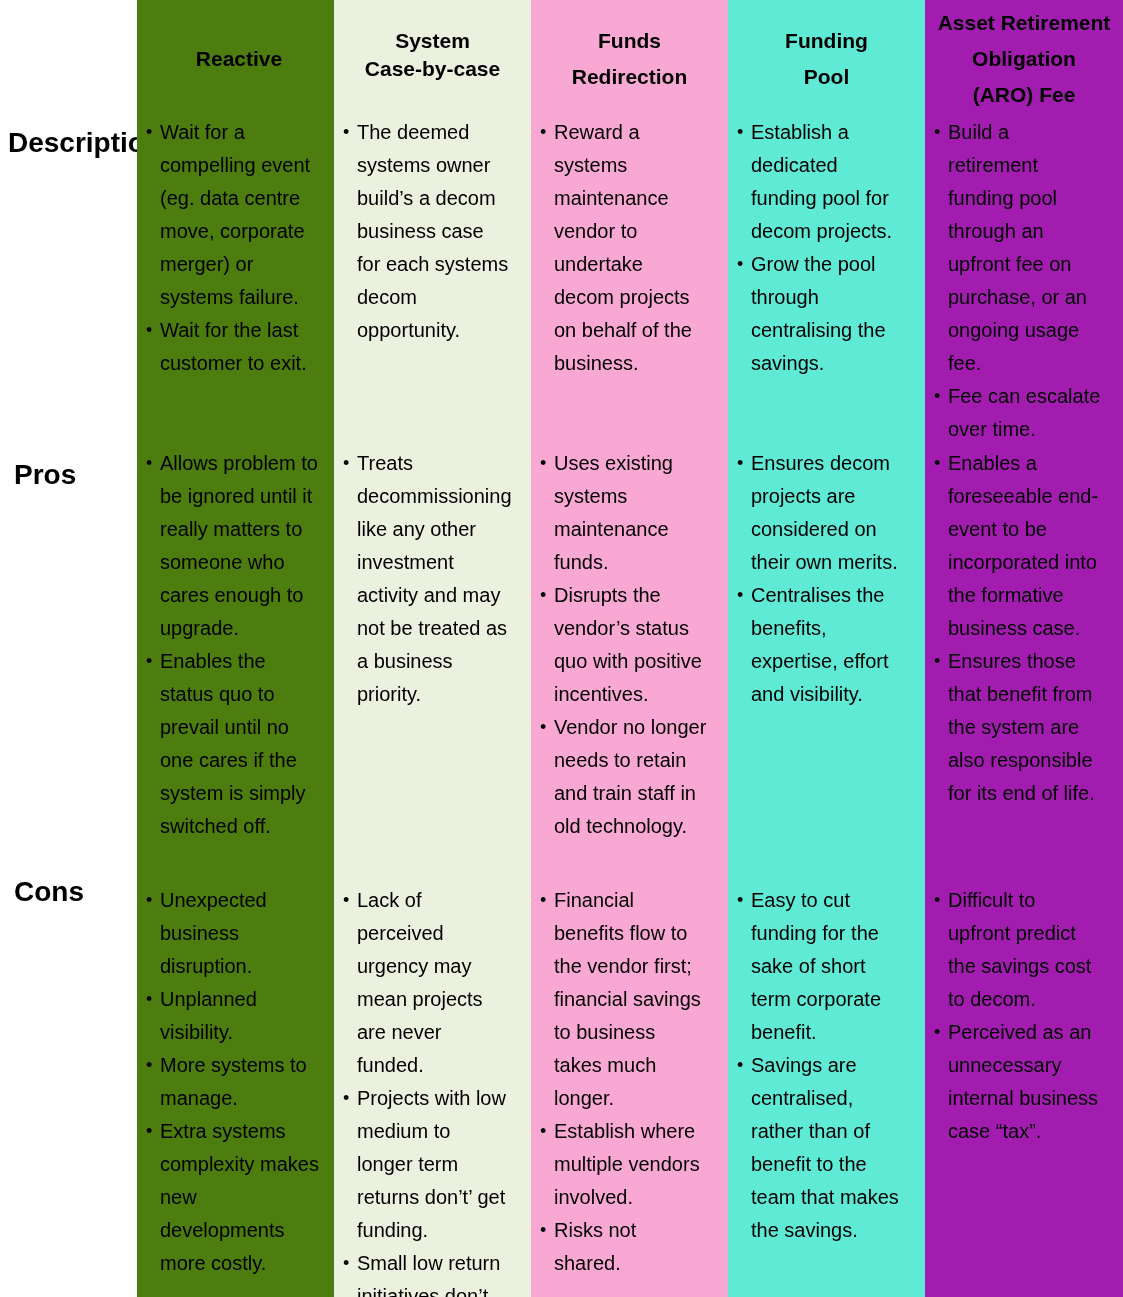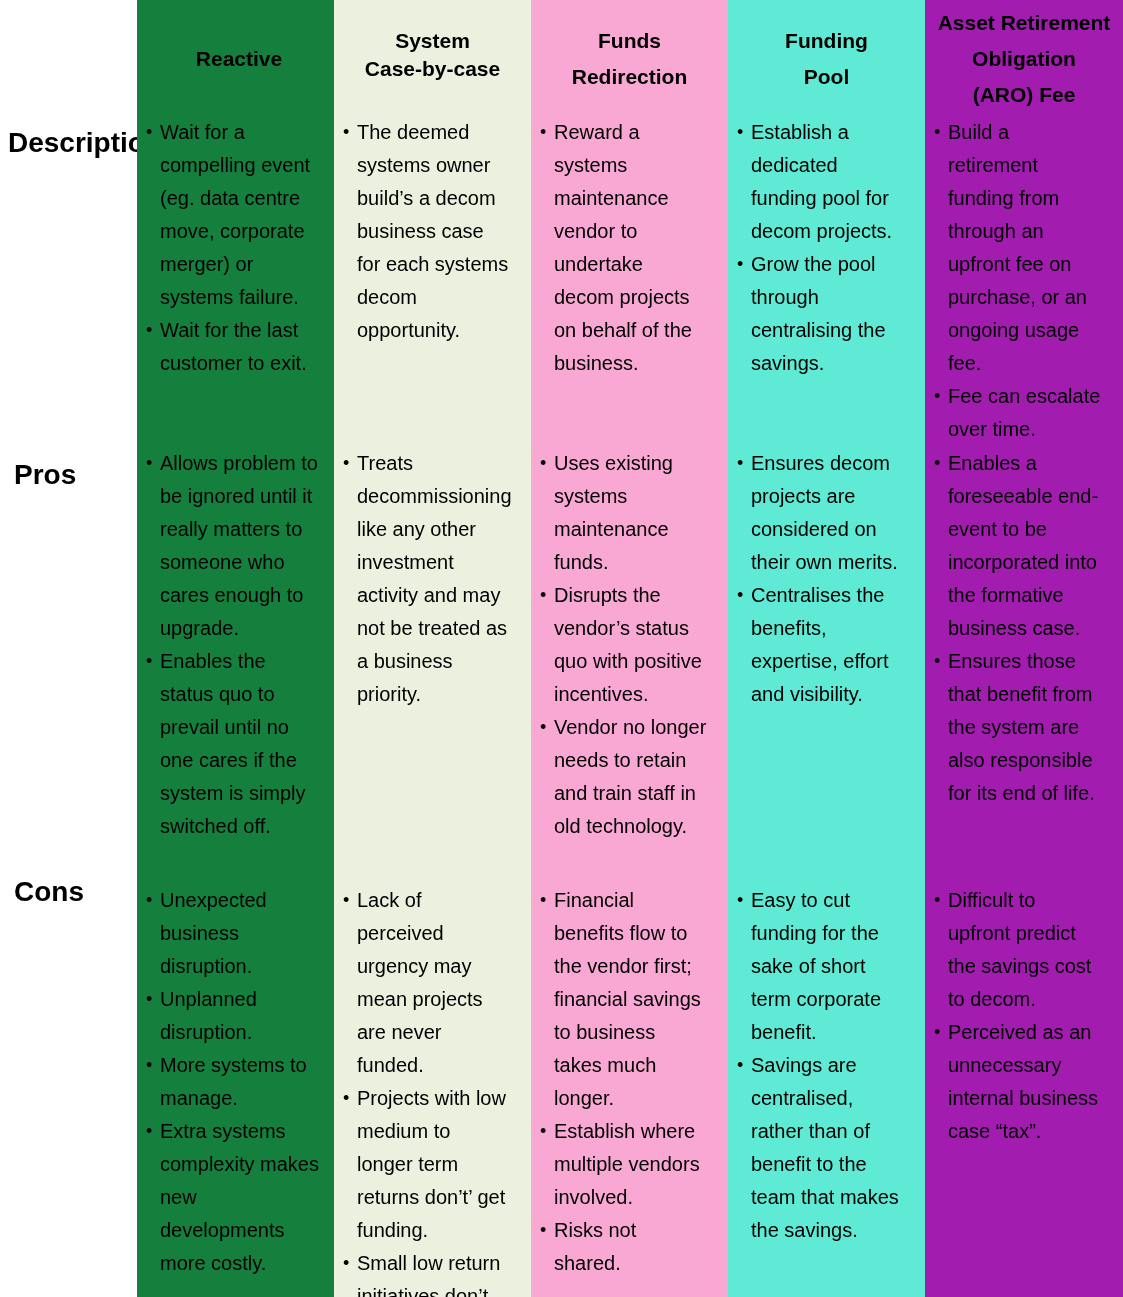--- a/index.html
+++ b/index.html
@@ -1,19 +1,19 @@
 <!DOCTYPE html>
 <html><head>
 <meta charset="utf-8">
 <style>
   html, body { margin: 0; padding: 0; background: #ffffff; }
   body { width: 1123px; height: 1297px; position: relative; overflow: hidden;
          font-family: "Liberation Sans", "DejaVu Sans", sans-serif; color: #000; }
   .col { position: absolute; top: 0; height: 1297px; }
-  .c0 { left: 137px; width: 204px; background: #15803d; }
+  .c0 { left: 137px; width: 204px; background: #4d7c0f; }
   .c1 { left: 334px; width: 197px; background: #ebf1de; }
   .c2 { left: 531px; width: 197px; background: #f9a8d4; }
   .c3 { left: 728px; width: 197px; background: #5eead4; }
   .c4 { left: 925px; width: 198px; background: #a21caf; }
   .head { position: absolute; left: 0; right: 0; text-align: center; font-weight: bold;
           font-size: 21px; line-height: 36px; }
   .row-label { position: absolute; left: 8px; font-weight: bold; font-size: 28px; }
   .cell { position: absolute; left: 0; right: 0; padding-left: 9px; padding-right: 20px;
           font-size: 20px; line-height: 33px; }
   .cell ul { margin: 0; padding: 0; list-style: none; }
@@ -38,21 +38,21 @@
       </div>
       <div class="cell" style="top: 447px;">
         <ul>
           <li>Allows problem to be ignored until it really matters to someone who cares enough to upgrade.</li>
           <li>Enables the status quo to prevail until no one cares if the system is simply switched off.</li>
         </ul>
       </div>
       <div class="cell" style="top: 884px;">
         <ul>
           <li>Unexpected business disruption.</li>
-          <li>Unplanned disruption.</li>
+          <li>Unplanned visibility.</li>
           <li>More systems to manage.</li>
           <li>Extra systems complexity makes new developments more costly.</li>
         </ul>
       </div>
     </div>
     <div class="col c1">
       <div class="head" style="top: 23px;">System</div>
       <div class="head" style="top: 51px;">Case-by-case</div>
       <div class="cell" style="top: 116px;">
         <ul>
@@ -116,21 +116,21 @@
           <li>Savings are centralised, rather than of benefit to the team that makes the savings.</li>
         </ul>
       </div>
     </div>
     <div class="col c4">
       <div class="head" style="top: 5px;">Asset Retirement</div>
       <div class="head" style="top: 41px;">Obligation</div>
       <div class="head" style="top: 77px;">(ARO) Fee</div>
       <div class="cell" style="top: 116px;">
         <ul>
-          <li>Build a retirement funding from through an upfront fee on purchase, or an ongoing usage fee.</li>
+          <li>Build a retirement funding pool through an upfront fee on purchase, or an ongoing usage fee.</li>
           <li>Fee can escalate over time.</li>
         </ul>
       </div>
       <div class="cell" style="top: 447px;">
         <ul>
           <li>Enables a foreseeable end-event to be incorporated into the formative business case.</li>
           <li>Ensures those that benefit from the system are also responsible for its end of life.</li>
         </ul>
       </div>
       <div class="cell" style="top: 884px;">

